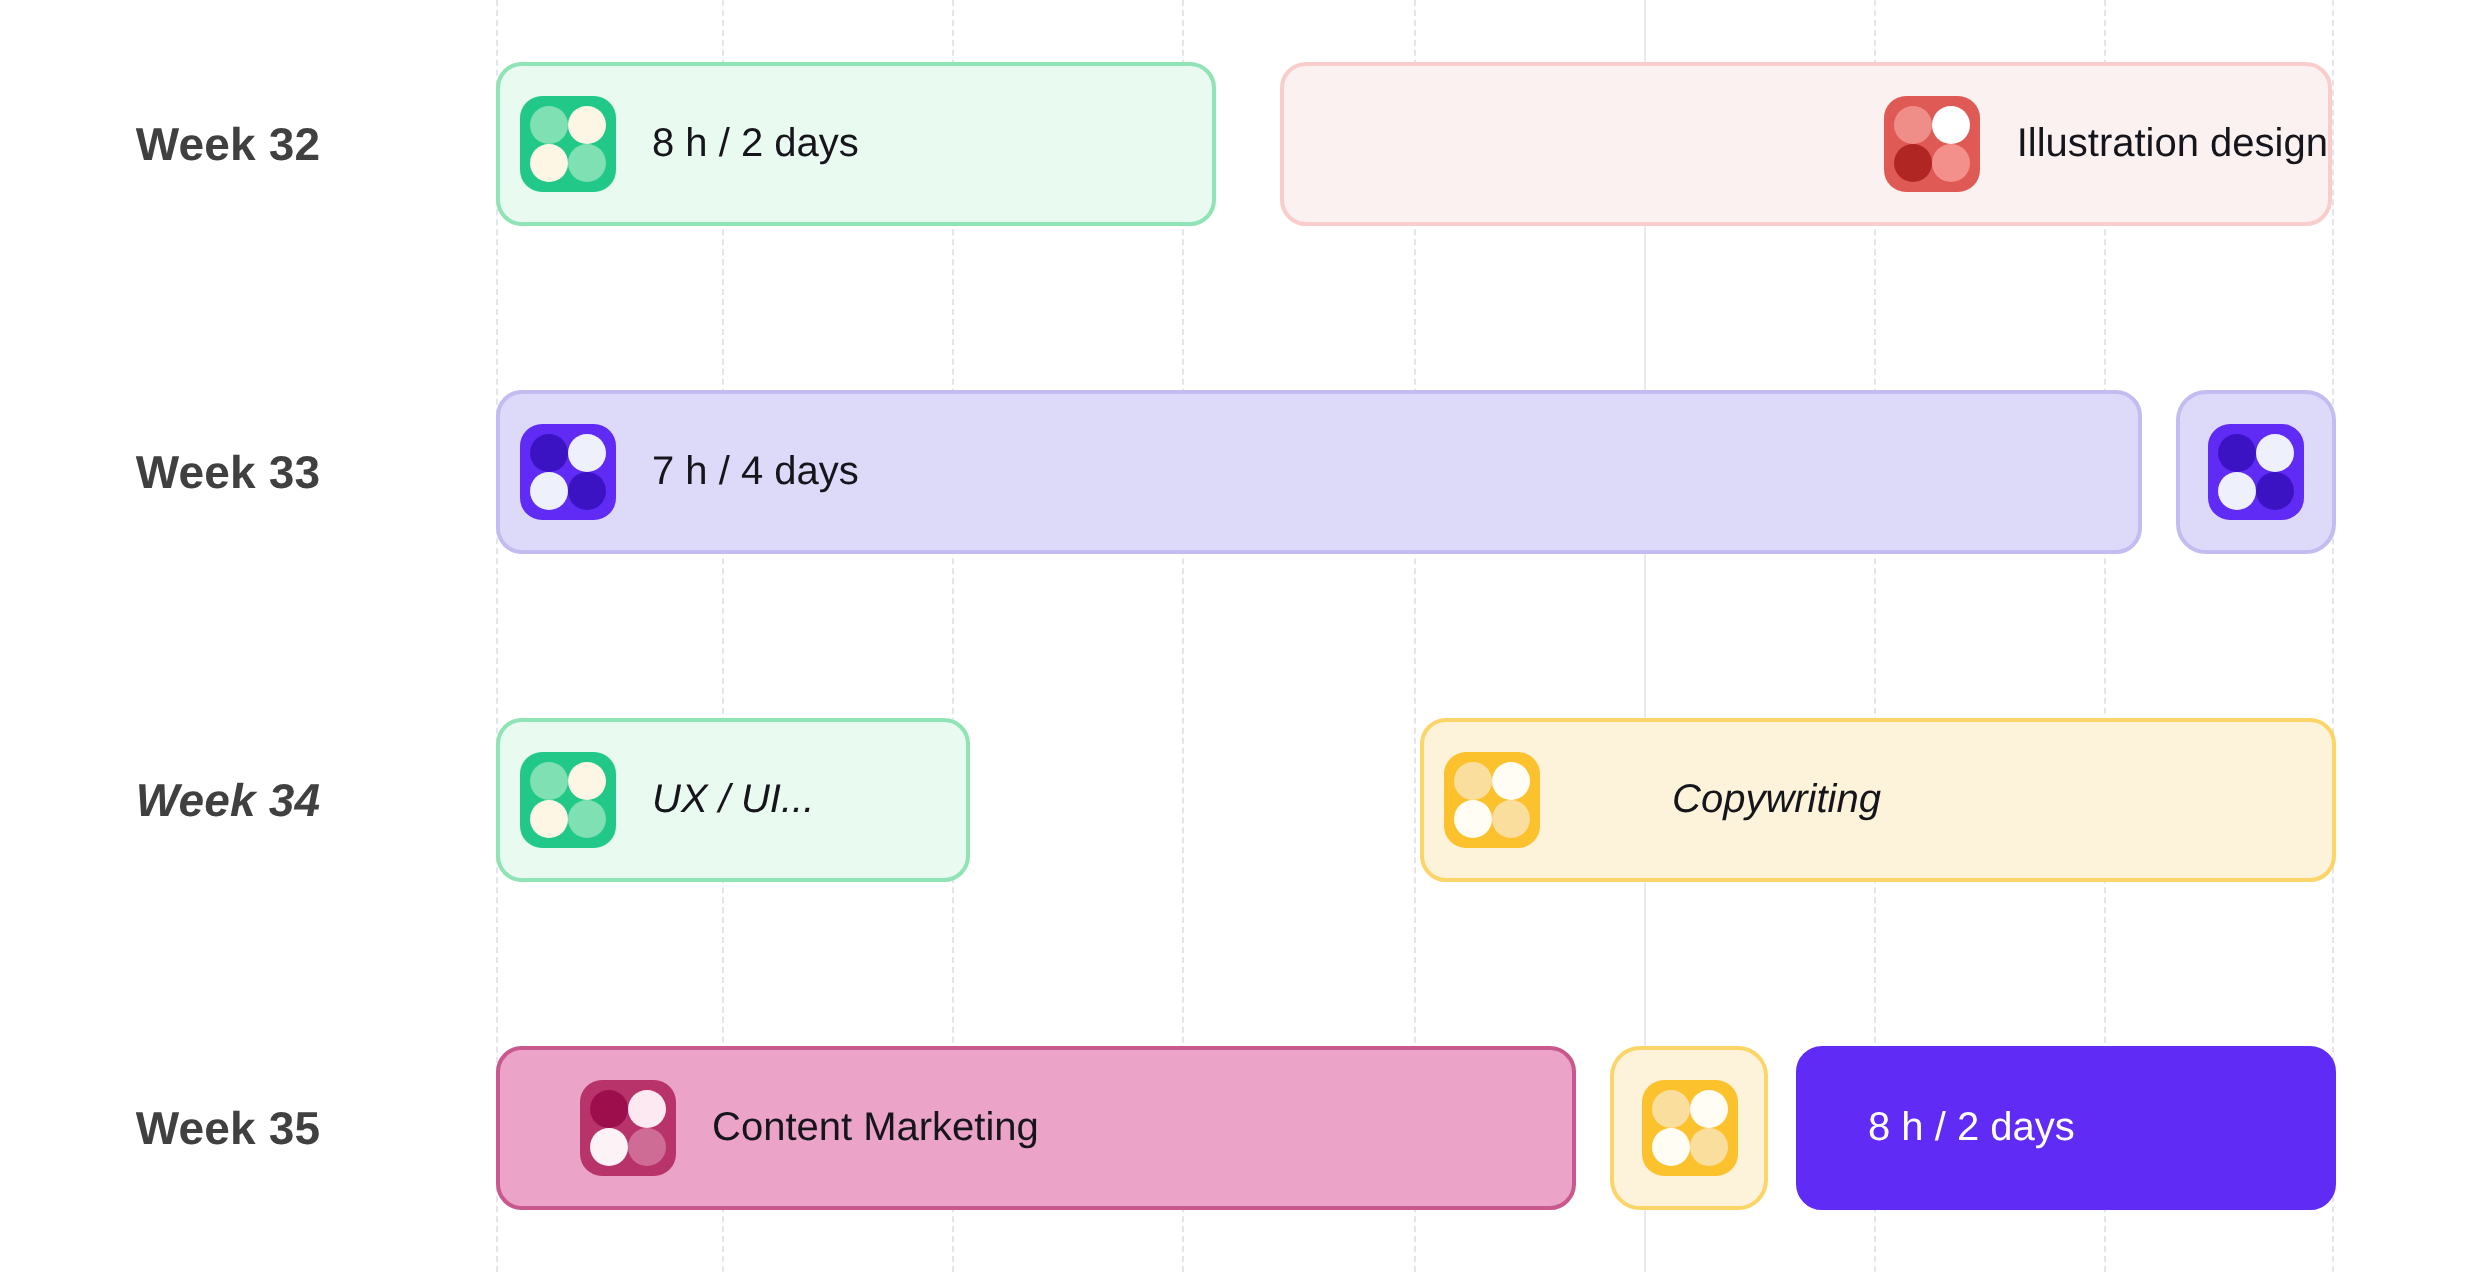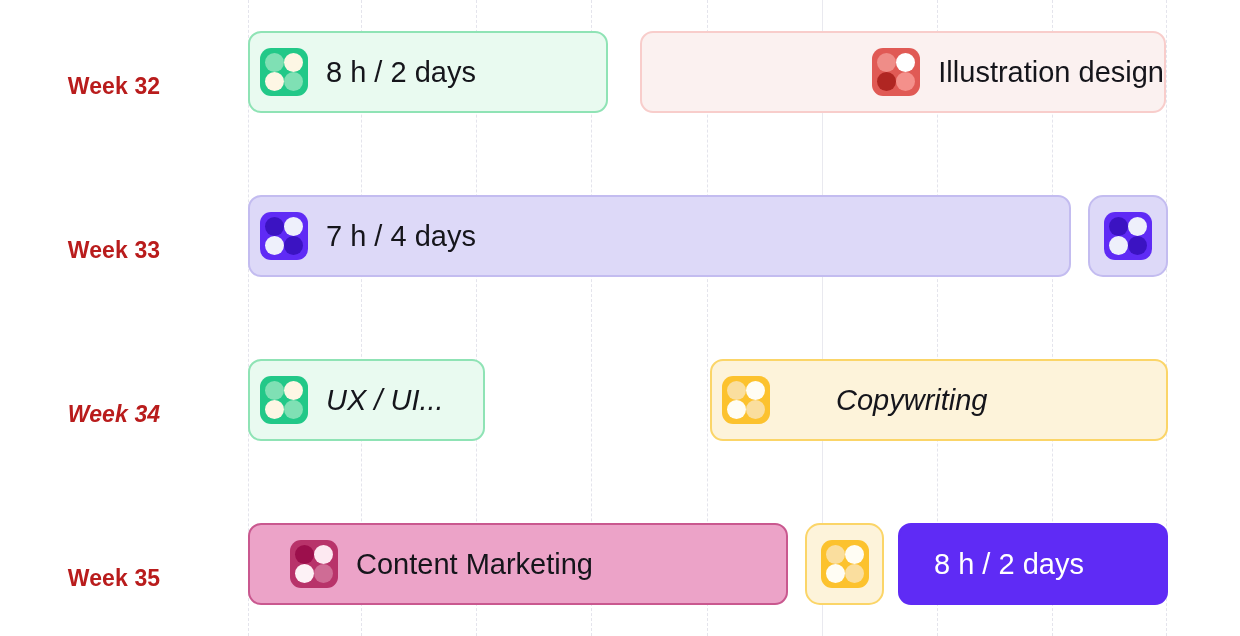--- a/index.html
+++ b/index.html
@@ -44,47 +44,47 @@
     position: absolute;
     left: 0;
     width: 1240px;
     height: 82px;
     z-index: 2;
   }
 
   .week-label {
     position: absolute;
     left: 0;
-    top: 14px;
+    top: 0;
     width: 228px;
     height: 82px;
     display: flex;
     align-items: center;
     justify-content: center;
     font-size: 23px;
     font-weight: bold;
     letter-spacing: 0.1px;
-    color: #b91c1c;
+    color: #404040;
     white-space: nowrap;
   }
 
   
   .bar {
     position: absolute;
     top: 0;
     height: 82px;
     border-radius: 13px;
     display: flex;
     align-items: center;
     padding-left: 10px;
     overflow: hidden;
   }
 
   .bar-label {
-    font-size: 29px;
+    font-size: 20px;
     color: #15151b;
     white-space: nowrap;
     margin-left: 18px;
     line-height: 1;
   }
 
   
   .chip {
     position: absolute;
     top: 0;

